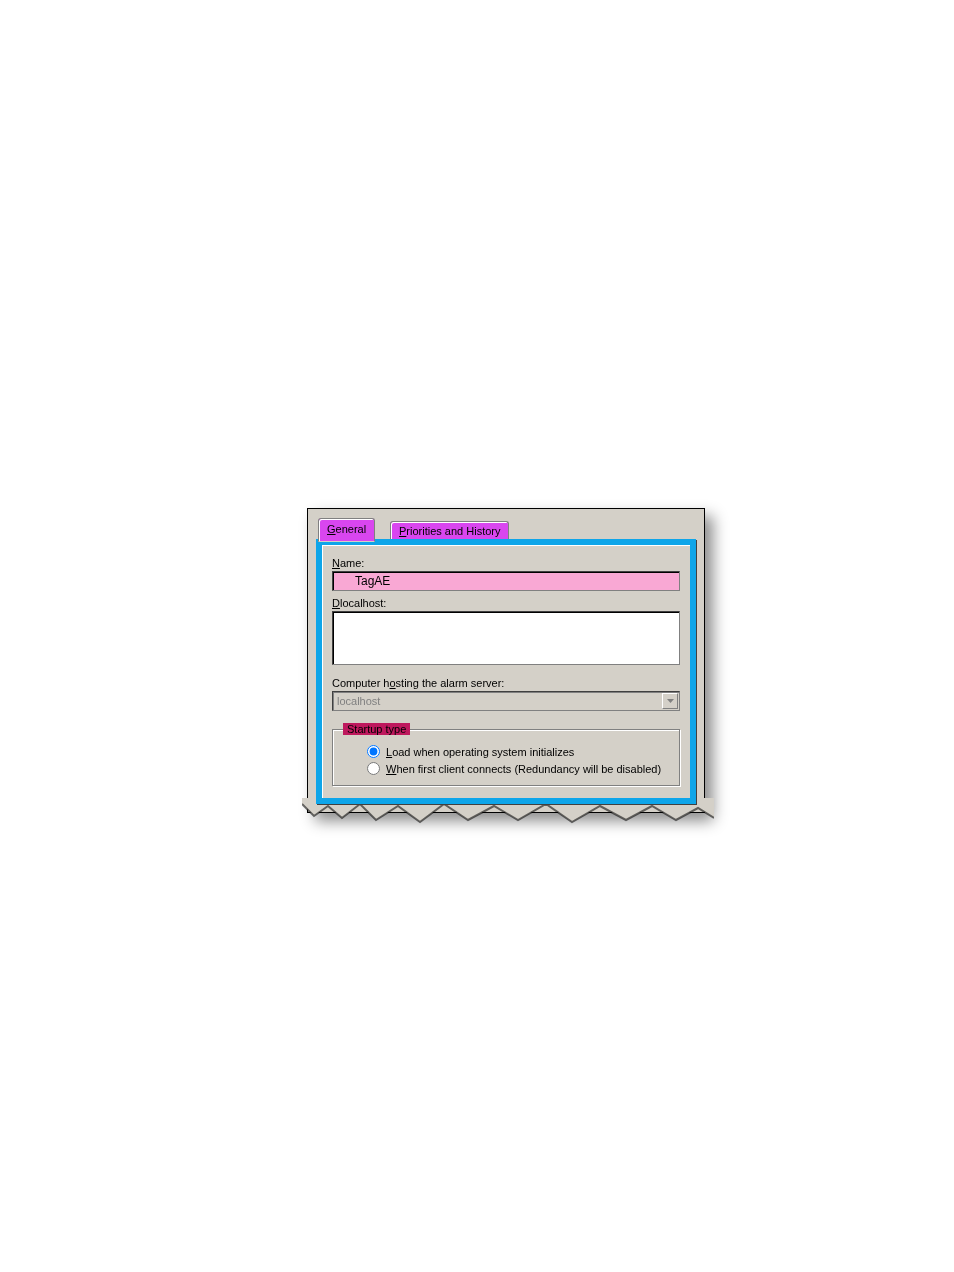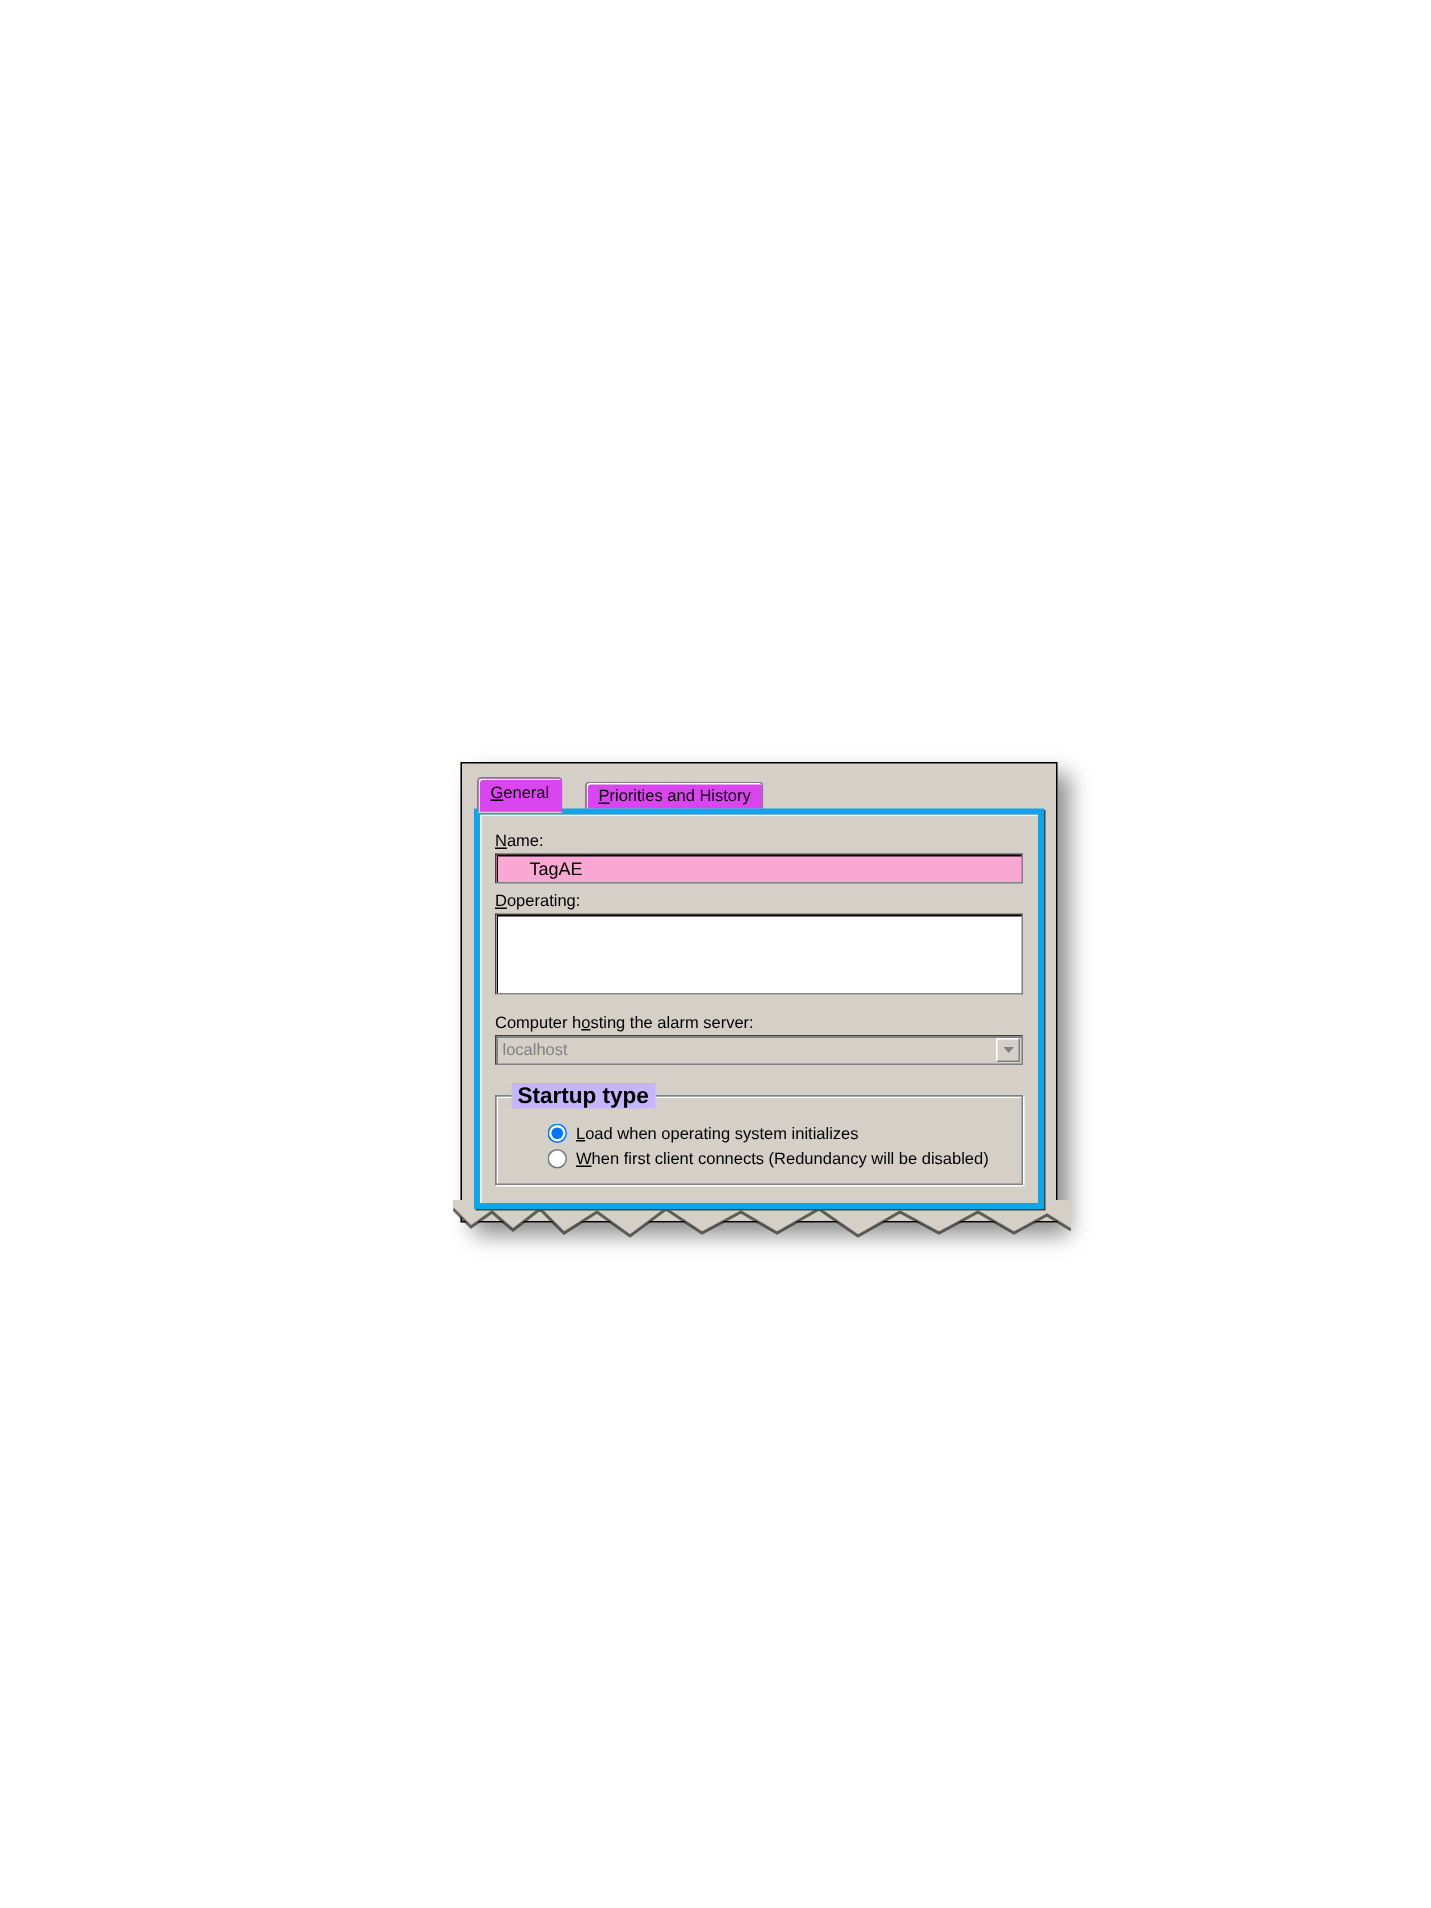--- a/index.html
+++ b/index.html
@@ -80,21 +80,21 @@
   }
   .tab.inactive {
     z-index: 1;
     top: 2px;
     height: 18px;
     line-height: 18px;
   }
   .tab .ul { text-decoration: underline; }
   .tabpanel {
     position: relative;
-    border: 4px solid #0ea5e9;
+    border: 6px solid #0ea5e9;
     box-shadow: inset 1px 1px 0 #fff, 1px 1px 0 #404040;
     background: #d4d0c8;
     padding: 8px 10px 12px 10px;
     margin-top: -1px;
     z-index: 2;
   }
   .form-label {
     display: block;
     margin-top: 4px;
     margin-bottom: 2px;
@@ -160,23 +160,22 @@
   }
   .combo .arrow svg { display: block; }
   fieldset.group {
     border: 1px solid #808080;
     box-shadow: inset 1px 1px 0 #fff, 1px 1px 0 #fff;
     margin: 12px 0 0 0;
     padding: 6px 10px 10px 10px;
   }
   fieldset.group legend {
     padding: 0 4px;
-    font-size: 15px;
-    background: #c4b5fd;
-    font-weight: bold;
+    font-size: 11px;
+    background: #be185d;
   }
   .radio-row {
     display: flex;
     align-items: center;
     gap: 6px;
     margin-top: 4px;
     font-size: 11px;
     margin-left: 24px;
   }
   .radio-row input[type=radio] {
@@ -209,21 +208,21 @@
     </div>
 
     <div class="tabpanel">
 
       <label class="form-label">
         <span class="ul">N</span><span>ame:</span>
       </label>
       <input type="text" class="text-input" value="TagAE" style="">
 
       <label class="form-label" style="margin-top:6px;">
-        <span class="ul">D</span><span>operating:</span>
+        <span class="ul">D</span><span>localhost:</span>
       </label>
       <textarea class="text-area" style=""></textarea>
 
       <label class="form-label" style="margin-top:10px;">
         <span>Computer h</span><span class="ul">o</span><span>sting the alarm server:</span>
       </label>
       <div class="combo">
         <span>localhost</span>
         <div class="arrow">
           <svg width="7" height="4" viewBox="0 0 7 4">

